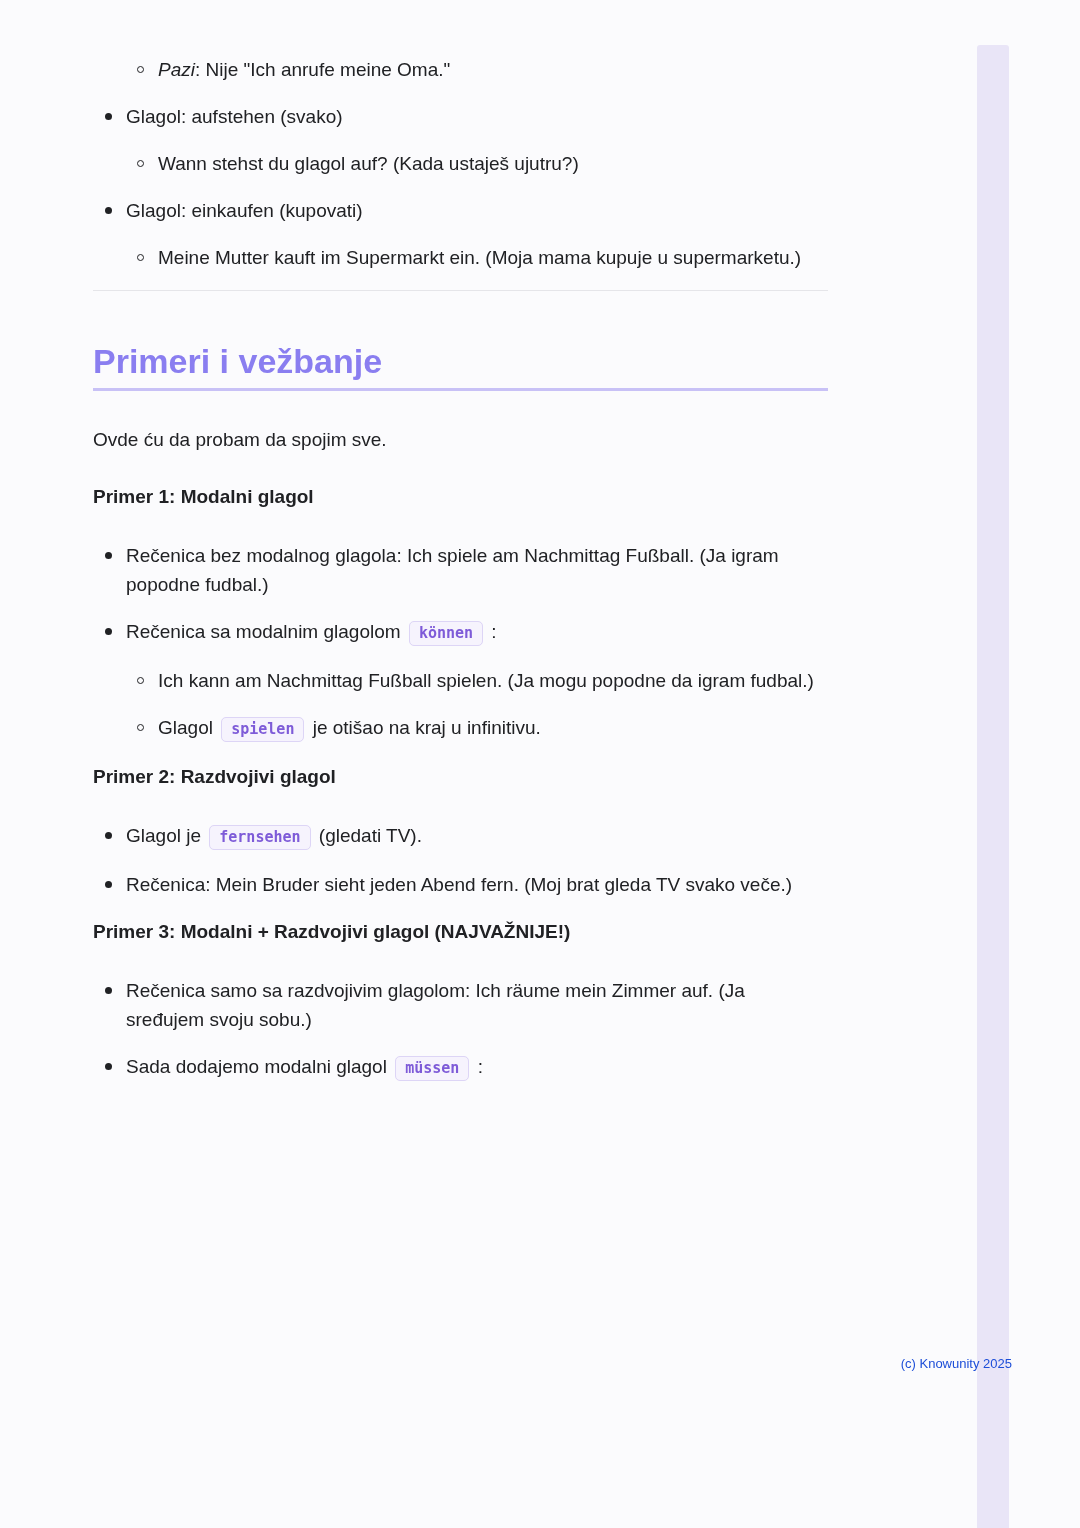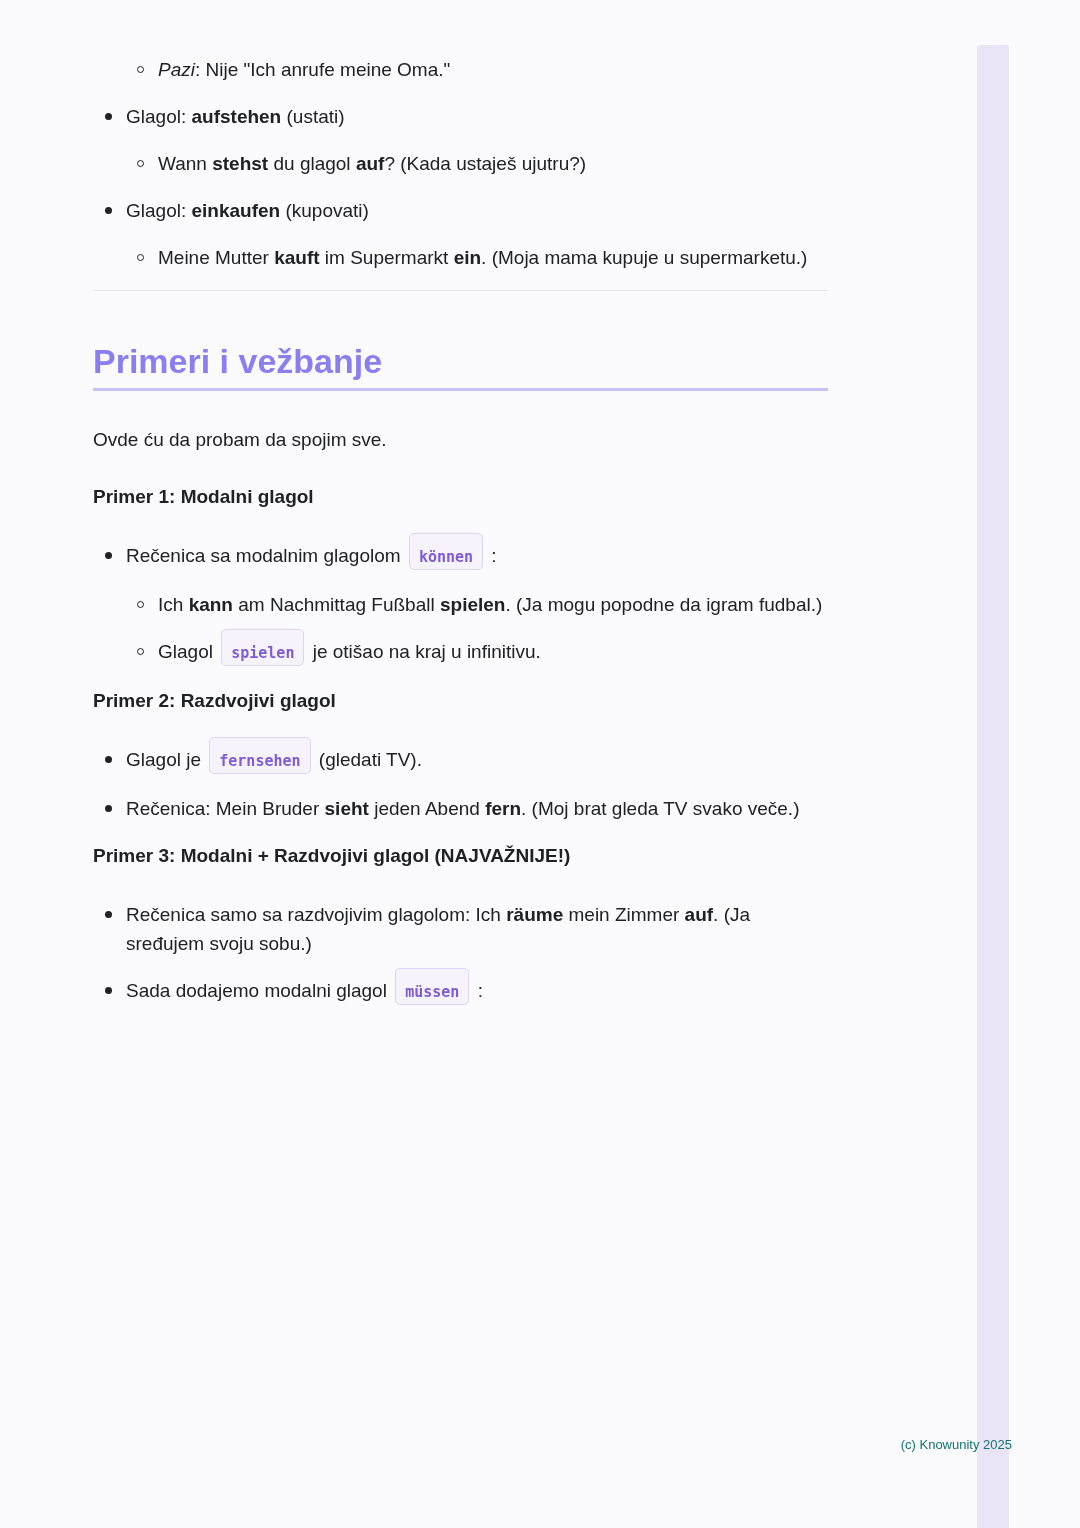--- a/index.html
+++ b/index.html
@@ -17,21 +17,21 @@
   .content {
     position: absolute;
     left: 93px;
     top: 55px;
     width: 735px;
     color: #202124;
     font-size: 19px;
     line-height: 29px;
   }
 
-  .b { font-weight: 700; }
+  .b { font-weight: 400; }
   .i { font-style: italic; text-align: center; }
 
   .li { display: flex; align-items: flex-start; margin-bottom: 18px; }
   .li.level1 { padding-left: 12px; }
   .li.level2 { padding-left: 44px; }
   .marker { flex: 0 0 auto; margin-top: 11px; margin-right: 14px; border-radius: 50%; }
   .marker.disc { width: 7px; height: 7px; background: #202124; }
   .marker.circle { width: 7px; height: 7px; border: 1.5px solid #202124; background: transparent; }
   .li-text { flex: 1 1 auto; }
 
@@ -61,75 +61,79 @@
   }
 
   .code-chip {
     font-family: "DejaVu Sans Mono", monospace;
     font-size: 15px;
     font-weight: 600;
     color: var(--code-text, #7e5bd8);
     background: var(--code-bg, #f6f3fd);
     border: 1px solid var(--code-border, #ddd5f6);
     border-radius: 5px;
-    padding: 14px 9px 3px;
+    padding: 2px 9px 3px;
     margin: 0 3px;
     white-space: nowrap;
   }
 
   .scroll-strip {
     position: absolute;
     left: 977px;
     top: 45px;
     width: 32px;
     height: 1483px;
     background: #e9e5f7;
     border-radius: 3px 3px 0 0;
   }
 
   .watermark {
     position: absolute;
-    top: 1437px;
+    top: 1356px;
     right: 68px;
     font-size: 13px;
     line-height: 16px;
-    color: #0f766e;
+    color: #1d4ed8;
     z-index: 5;
     white-space: nowrap;
   }
 </style>
 </head>
 <body>
 
 <div class="page">
   <div class="content" id="doc">
       <div class="li level2">
         <span class="marker circle"></span>
         <div class="li-text"><span class="i">Pazi</span><span>: Nije "Ich anrufe meine Oma."</span></div>
       </div>
       <div class="li level1">
         <span class="marker disc"></span>
-        <div class="li-text"><span>Glagol: </span><span class="b">aufstehen</span><span> (ustati)</span></div>
+        <div class="li-text"><span>Glagol: </span><span class="b">aufstehen</span><span> (svako)</span></div>
       </div>
       <div class="li level2">
         <span class="marker circle"></span>
         <div class="li-text"><span>Wann </span><span class="b">stehst</span><span> du glagol </span><span class="b">auf</span><span>? (Kada ustaješ ujutru?)</span></div>
       </div>
       <div class="li level1">
         <span class="marker disc"></span>
         <div class="li-text"><span>Glagol: </span><span class="b">einkaufen</span><span> (kupovati)</span></div>
       </div>
       <div class="li level2">
         <span class="marker circle"></span>
         <div class="li-text"><span>Meine Mutter </span><span class="b">kauft</span><span> im Supermarkt </span><span class="b">ein</span><span>. (Moja mama kupuje u supermarketu.)</span></div>
       </div>
       <hr class="divider">
       <h1 class="h1">Primeri i vežbanje</h1>
       <p class="para"><span>Ovde ću da probam da spojim sve.</span></p>
       <p class="h3">Primer 1: Modalni glagol</p>
+      <div class="li level1">
+        <span class="marker disc"></span>
+        <div class="li-text"><span>Rečenica bez modalnog glagola: Ich spiele am Nachmittag Fußball. (Ja igram popodne fudbal.)</span></div>
+      </div>
       <div class="li level1">
         <span class="marker disc"></span>
         <div class="li-text"><span>Rečenica sa modalnim glagolom </span><span class="code-chip">können</span><span> :</span></div>
       </div>
       <div class="li level2">
         <span class="marker circle"></span>
         <div class="li-text"><span>Ich </span><span class="b">kann</span><span> am Nachmittag Fußball </span><span class="b">spielen</span><span>. (Ja mogu popodne da igram fudbal.)</span></div>
       </div>
       <div class="li level2">
         <span class="marker circle"></span>

